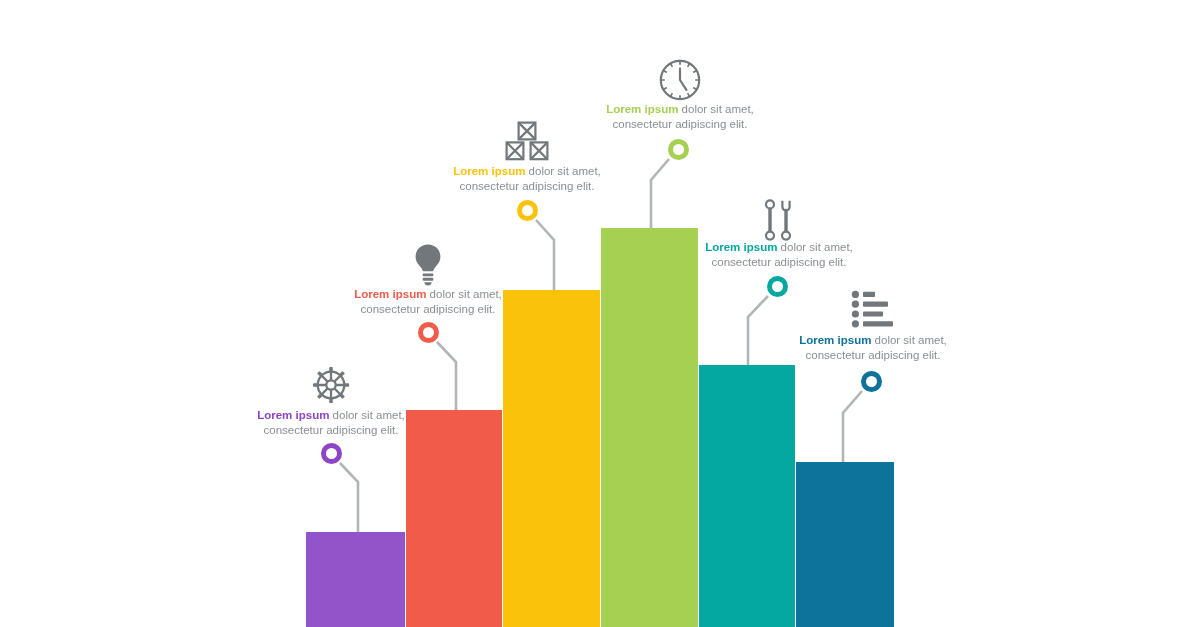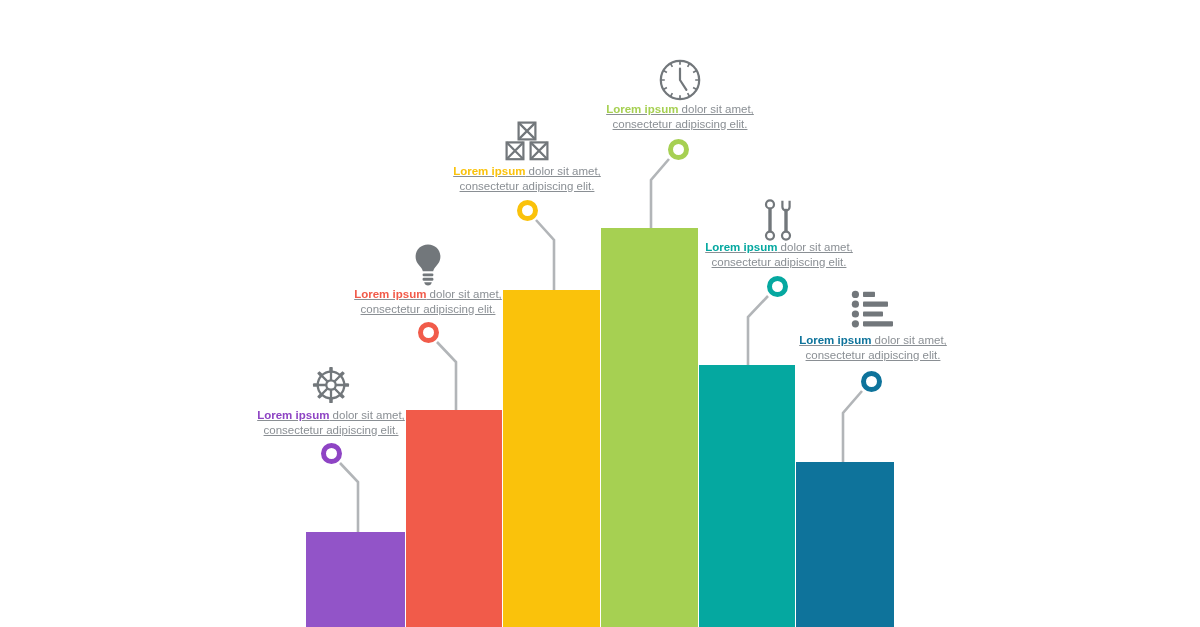--- a/index.html
+++ b/index.html
@@ -4,21 +4,21 @@
 <style>
   html,body{margin:0;padding:0;background:#ffffff;}
   body{width:1200px;height:627px;overflow:hidden;font-family:"Liberation Sans",sans-serif;}
   #stage{position:relative;width:1200px;height:627px;background:#fff;}
 
   .bar{position:absolute;bottom:0;}
 
   .icon-wrap{position:absolute;display:flex;align-items:flex-end;justify-content:center;}
   .icon-wrap svg{display:block;}
 
-  .caption{position:absolute;width:170px;text-align:center;font-size:11.5px;line-height:14.5px;color:#8a8f94;text-decoration:underline;}
+  .caption{position:absolute;width:170px;text-align:center;font-size:11.5px;line-height:14.5px;color:#8a8f94;}
   .caption .hl{font-weight:bold;}
 
   .marker{position:absolute;border-radius:50%;background:#fff;box-sizing:border-box;}
 
   .connector{position:absolute;overflow:visible;}
   .connector path{fill:none;stroke:#b2b5b8;stroke-width:2.6;}
 </style>
 </head>
 <body>
 

